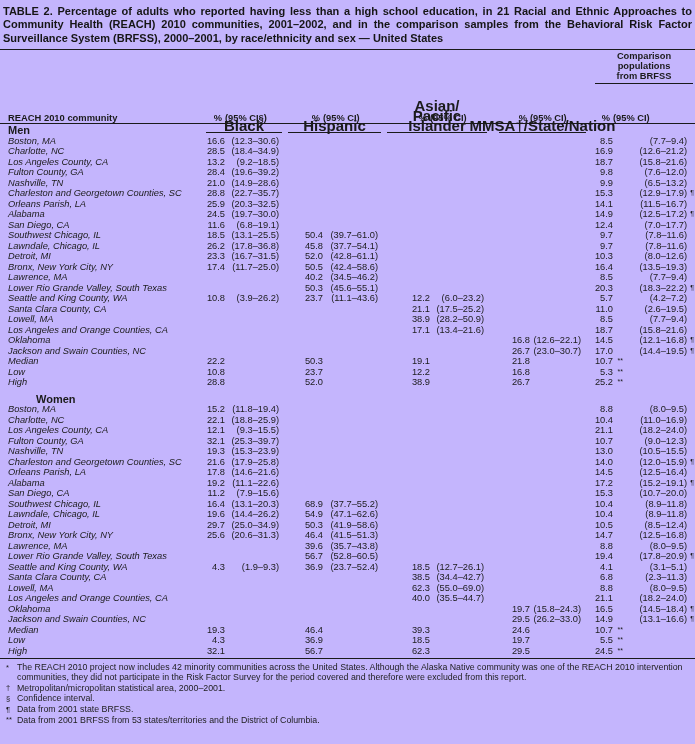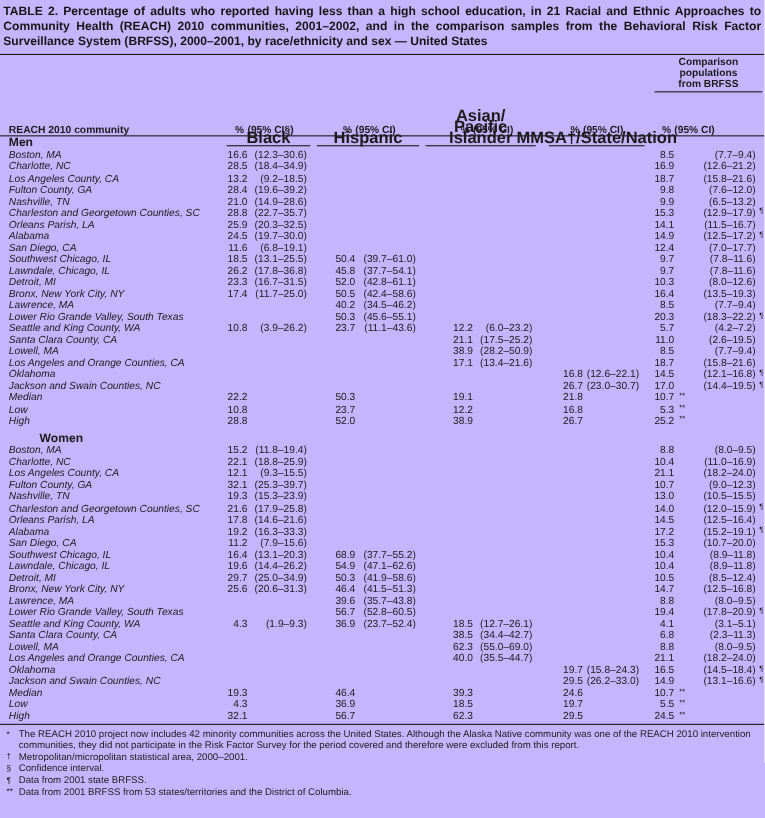--- a/index.html
+++ b/index.html
@@ -510,21 +510,21 @@
         <div class="c-pct"></div>
         <div class="c-ci"></div>
         <div class="c-pct"></div>
         <div class="c-ci"></div>
         <div class="c-pct">14.5</div>
         <div class="c-ci">(12.5–16.4)</div>
       </div>
       <div class="grid trow">
         <div class="c-name">Alabama</div>
         <div class="c-pct">19.2</div>
-        <div class="c-ci">(16.3–33.3)</div>
+        <div class="c-ci">(11.1–22.6)</div>
         <div class="c-pct"></div>
         <div class="c-ci"></div>
         <div class="c-pct"></div>
         <div class="c-ci"></div>
         <div class="c-pct"></div>
         <div class="c-ci"></div>
         <div class="c-pct">17.2</div>
         <div class="c-ci">(15.2–19.1)<span class="mkr">¶</span></div>
       </div>
       <div class="grid trow">

